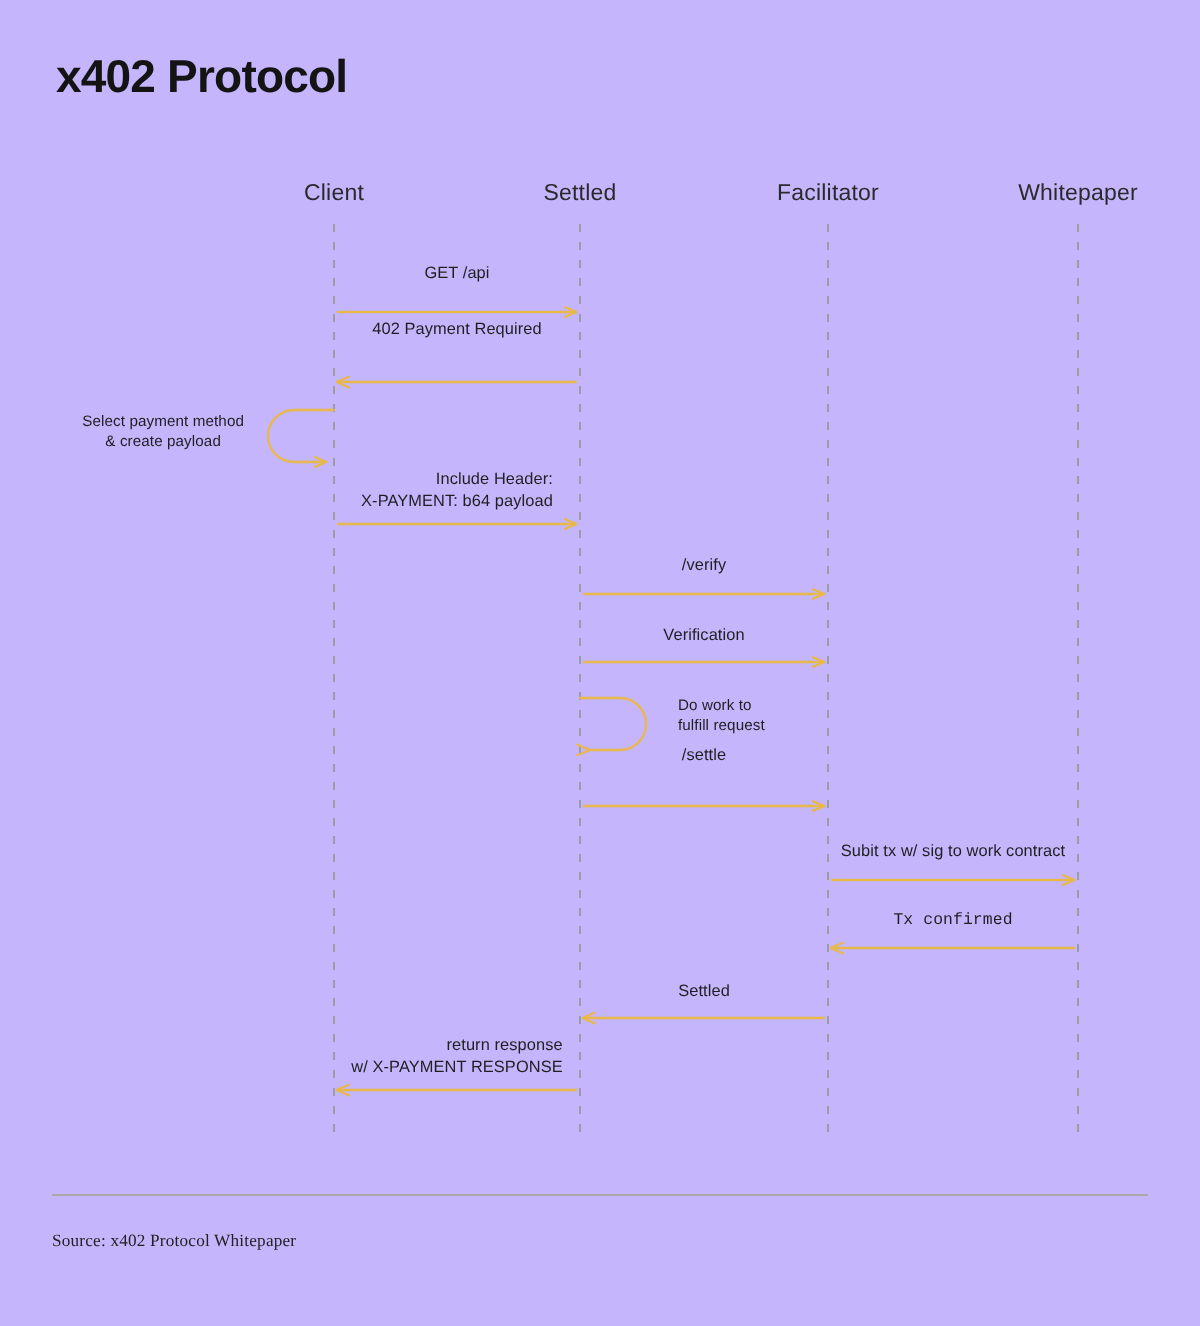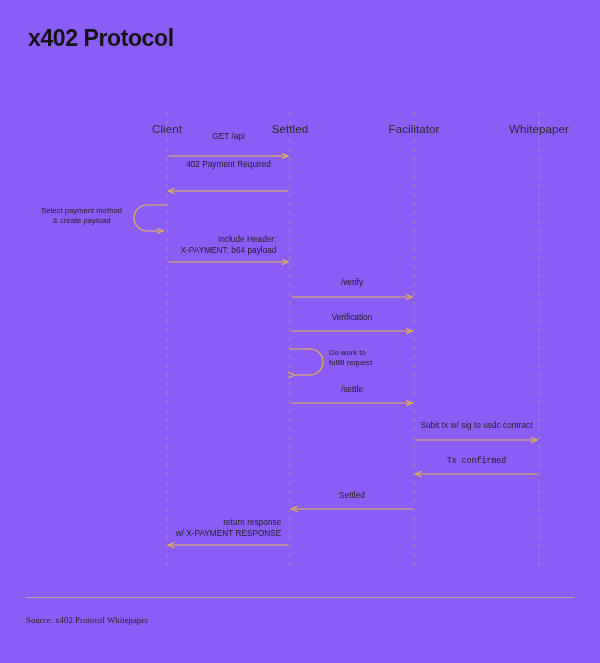--- a/index.html
+++ b/index.html
@@ -13,21 +13,21 @@
     background: #ebebeb;
     font-family: "Liberation Sans", sans-serif;
     color: #1c1c1c;
     overflow: hidden;
     position: relative;
   }
   #page {
     position: relative;
     width: 600px;
     height: 663px;
-    background: #8b5cf6;
+    background: #c4b5fd;
   }
   #title {
     position: absolute;
     left: 28px;
     top: 25px;
     font-size: 23px;
     font-weight: 700;
     letter-spacing: -0.4px;
     color: #141414;
     white-space: nowrap;
@@ -40,21 +40,20 @@
     height: 663px;
   }
   .lifeline-label {
     position: absolute;
     font-size: 11.5px;
     color: #2a2a2a;
     transform: translateX(-50%);
     white-space: nowrap;
     top: 91px;
     letter-spacing: 0.1px;
-    margin-top: 32px;
   }
   .msg-label {
     position: absolute;
     font-size: 8.2px;
     color: #1f1f1f;
     text-align: right;
     line-height: 1.38;
     white-space: pre;
     transform: translateX(-50%);
     letter-spacing: 0.05px;
@@ -153,24 +152,24 @@
       <div class="lifeline-label" style="left: 414px;">Facilitator</div>
       <div class="lifeline-label" style="left: 539px;">Whitepaper</div>
       <div class="msg-label" style="left: 228.5px; top: 131px;">GET /api</div>
       <div class="msg-label" style="left: 228.5px; top: 159px;">402 Payment Required</div>
       <div class="note-label right-align" style="left: 122px; top: 206px;">Select payment method
 &amp; create payload</div>
       <div class="msg-label" style="left: 228.5px; top: 234px;">Include Header:
 X-PAYMENT: b64 payload</div>
       <div class="msg-label" style="left: 352px; top: 277px;">/verify</div>
       <div class="msg-label" style="left: 352px; top: 312px;">Verification</div>
-      <div class="note-label left-align" style="left: 329px; top: 348px;">Do work to
+      <div class="note-label left-align" style="left: 339px; top: 348px;">Do work to
 fulfill request</div>
-      <div class="msg-label" style="left: 352px; top: 384px;">/settle</div>
-      <div class="msg-label" style="left: 476.5px; top: 420px;">Subit tx w/ sig to usdc contract</div>
+      <div class="msg-label" style="left: 352px; top: 372px;">/settle</div>
+      <div class="msg-label" style="left: 476.5px; top: 420px;">Subit tx w/ sig to work contract</div>
       <div class="msg-label" style="left: 476.5px; top: 455px; font-family: Liberation Mono, monospace;">Tx confirmed</div>
       <div class="msg-label" style="left: 352px; top: 490px;">Settled</div>
       <div class="msg-label" style="left: 228.5px; top: 517px;">return response
 w/ X-PAYMENT RESPONSE</div>
     </div>
 
   <div id="footer-rule"></div>
   <div id="source-text">Source: x402 Protocol Whitepaper</div>
 
 </div>

